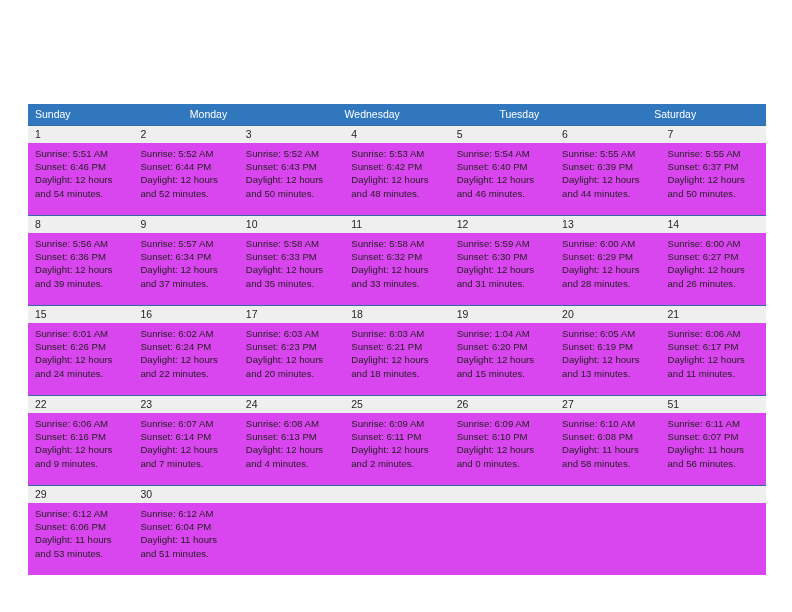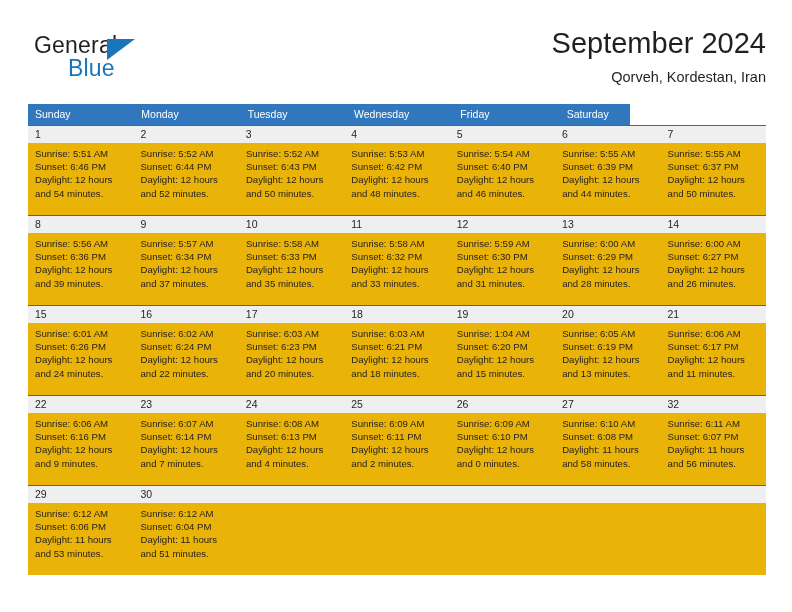--- a/index.html
+++ b/index.html
@@ -90,21 +90,21 @@
 
   
   .calendar {
     position: absolute;
     left: 28px;
     top: 104px;
     width: 738px;
   }
   .weekday-row {
     display: flex;
-    width: 602px;
+    width: 738px;
     height: 21px;
     background: #3077be;
     gap: 36px;
   }
   .weekday {
     flex: 1 1 0;
     color: #ffffff;
     font-size: 10.5px;
     line-height: 21px;
     padding-left: 7px;
@@ -133,64 +133,48 @@
     line-height: 17px;
     padding-left: 7px;
     box-sizing: border-box;
     color: #231f20;
     white-space: nowrap;
   }
   .week-body {
     display: flex;
     width: 738px;
     height: 72px;
-    background: #eab308;
-    justify-content: flex-end;
+    background: #d946ef;
   }
   .daycell {
     flex: 1 1 0;
     padding: 4px 6px 0 7px;
     box-sizing: border-box;
     overflow: hidden;
   }
   .line {
     font-size: 9.6px;
     line-height: 13.2px;
     color: #231f20;
     white-space: nowrap;
   }
 </style>
 </head>
 <body>
 
 <div class="page">
 
-  <div class="top">
-
-    <div class="brand">
-      <span class="brand-general">General</span>
-      <span class="brand-tri"></span>
-      <span class="brand-blue">Blue</span>
-    </div>
-
-    <div class="title-wrap">
-      <h1 class="cal-title">September 2024</h1>
-      <p class="cal-sub">Qorveh, Kordestan, Iran</p>
-    </div>
-
-  </div>
 
   <div class="calendar">
 
     <div class="weekday-row">
       <div class="weekday">Sunday</div>
       <div class="weekday">Monday</div>
+      <div class="weekday">Wednesday</div>
       <div class="weekday">Tuesday</div>
-      <div class="weekday">Wednesday</div>
-      <div class="weekday">Friday</div>
       <div class="weekday">Saturday</div>
     </div>
 
     <div class="week">
       <div class="week-numbers">
         <div class="daynum">1</div>
         <div class="daynum">2</div>
         <div class="daynum">3</div>
         <div class="daynum">4</div>
         <div class="daynum">5</div>
@@ -356,21 +340,21 @@
     </div>
 
     <div class="week">
       <div class="week-numbers">
         <div class="daynum">22</div>
         <div class="daynum">23</div>
         <div class="daynum">24</div>
         <div class="daynum">25</div>
         <div class="daynum">26</div>
         <div class="daynum">27</div>
-        <div class="daynum">32</div>
+        <div class="daynum">51</div>
       </div>
       <div class="week-body">
         <div class="daycell">
           <div class="line">Sunrise: 6:06 AM</div>
           <div class="line">Sunset: 6:16 PM</div>
           <div class="line">Daylight: 12 hours</div>
           <div class="line">and 9 minutes.</div>
         </div>
         <div class="daycell">
           <div class="line">Sunrise: 6:07 AM</div>

